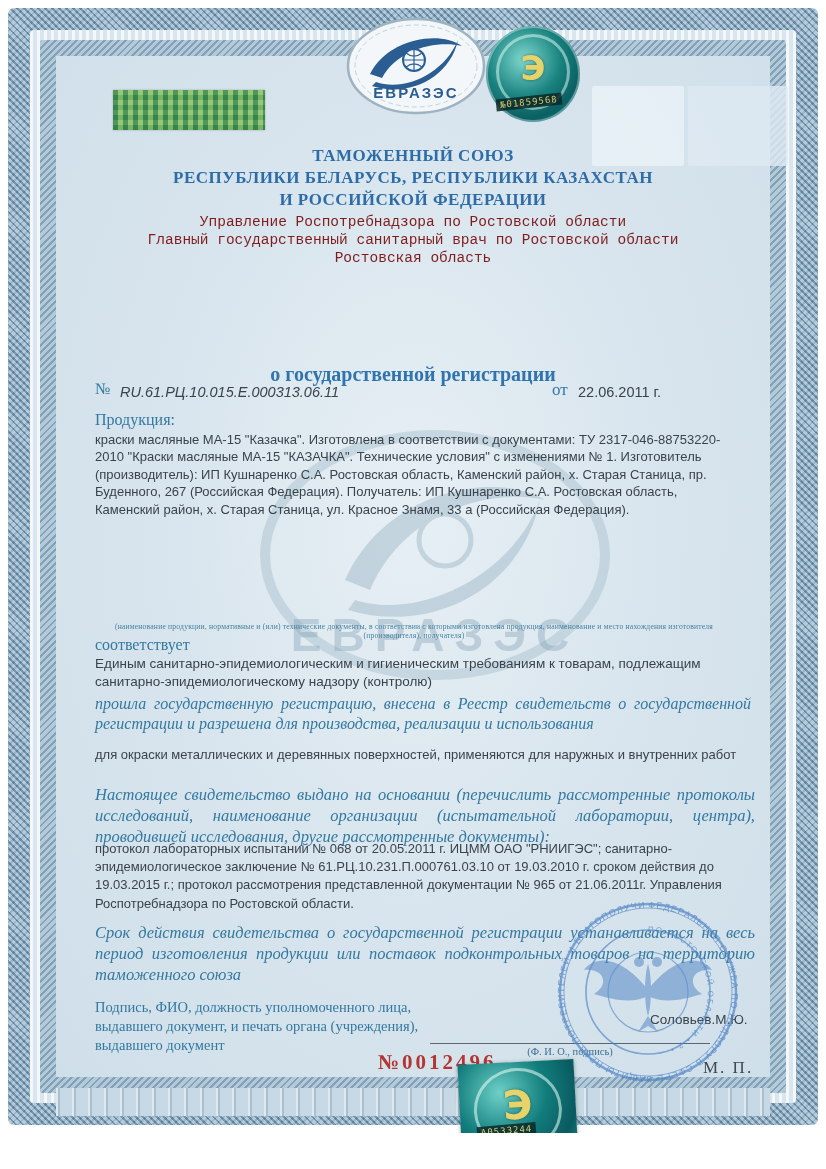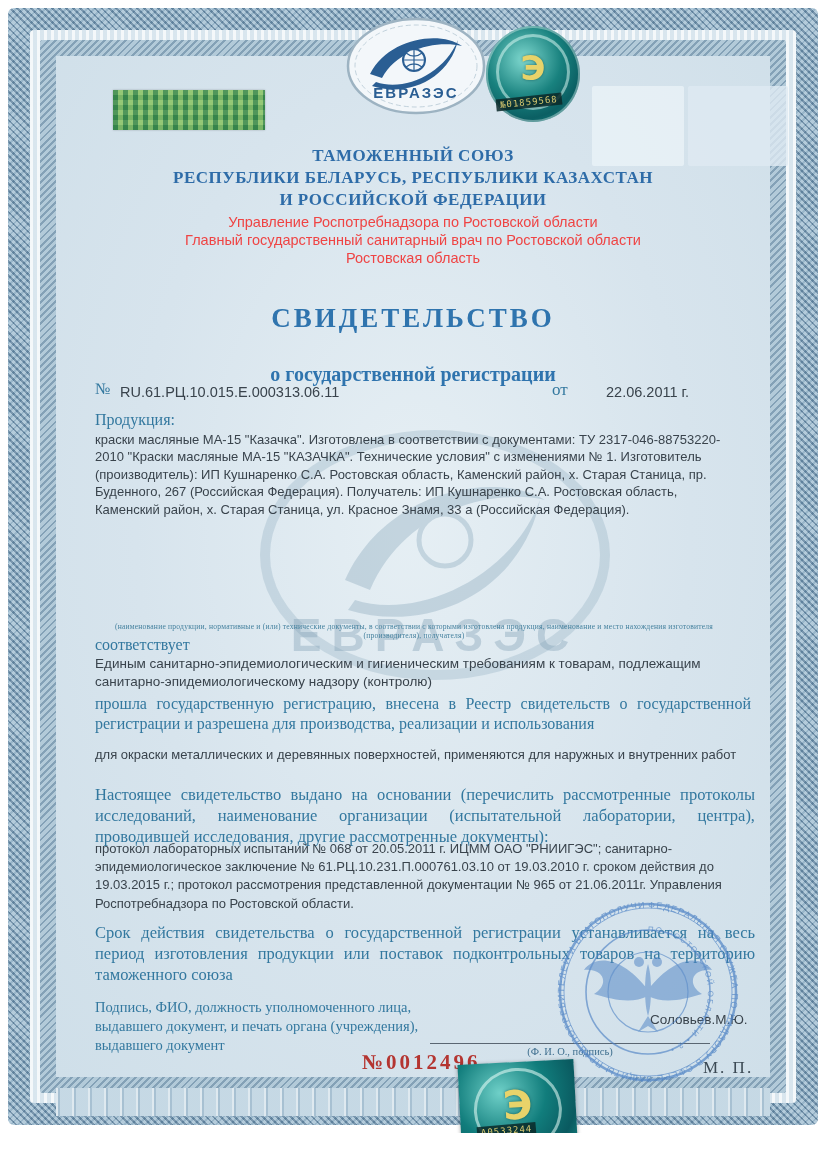--- a/index.html
+++ b/index.html
@@ -20,30 +20,30 @@
     background:
       repeating-linear-gradient(-45deg, rgba(86,120,148,.45) 0 2px, rgba(190,211,224,.45) 2px 5px),
       #a9c3d3;
     border-radius:3px;}
   .paper{position:absolute;left:56px;top:56px;right:56px;bottom:56px;
     background:radial-gradient(ellipse at 50% 45%, #e6eff4 0%, #d7e4ed 55%, #cfdfe9 100%);}
   
   .hdr-union{position:absolute;left:60px;right:60px;text-align:center;
     color:#2e6ca8;font-weight:bold;font-size:17px;letter-spacing:.5px;}
   .hdr-auth{position:absolute;left:60px;right:60px;text-align:center;
-    font-family:Liberation Sans, sans-serif;color:#ef4444;font-size:14.5px;}
+    font-family:Liberation Mono, monospace;color:#7f1d1d;font-size:14.5px;}
   .tiny-caption{position:absolute;text-align:center;color:#46829f;font-size:7.6px;letter-spacing:.2px;}
   .title{position:absolute;left:0;right:0;text-align:center;color:#2f74ae;font-weight:bold;
     font-size:27px;letter-spacing:3px;}
   .subtitle{position:absolute;left:0;right:0;text-align:center;color:#2f74ae;font-weight:bold;font-size:20px;margin-top:20px;}
   
   .teal-serif{font-family:"Liberation Serif",serif;color:#33789f;}
   .filled{font-family:"Liberation Sans",sans-serif;color:#39434c;}
   .abs{position:absolute;}
-  .just{text-align:justify;}
+  .just{text-align:justify;font-style:italic;}
   
   .logo-wrap{position:absolute;left:342px;top:16px;width:150px;height:100px;}
   .holo-top{position:absolute;left:486px;top:26px;width:94px;height:96px;border-radius:50%;
     background:radial-gradient(circle at 40% 35%, #7fd8cf 0%, #18817e 45%, #0b5f63 70%, #14938d 100%);
     box-shadow:0 0 0 2px rgba(255,255,255,.35) inset;}
   .holo-top .ring{position:absolute;left:10px;top:8px;right:10px;bottom:12px;border-radius:50%;
     border:3px solid rgba(230,255,250,.5);}
   .holo-glyph{position:absolute;left:0;right:0;top:22px;text-align:center;
     color:#e8d36a;font-weight:bold;font-size:34px;font-family:"DejaVu Sans",sans-serif;
     text-shadow:0 0 3px rgba(0,60,60,.6);}
@@ -115,27 +115,26 @@
     <div class="holo-num">№01859568</div>
   </div>
 
   <div class="hdr-union" style="top:146px;">ТАМОЖЕННЫЙ СОЮЗ</div>
   <div class="hdr-union" style="top:168px;">РЕСПУБЛИКИ БЕЛАРУСЬ, РЕСПУБЛИКИ КАЗАХСТАН</div>
   <div class="hdr-union" style="top:190px;">И РОССИЙСКОЙ ФЕДЕРАЦИИ</div>
   <div class="hdr-auth" style="top:214px;">Управление Роспотребнадзора по Ростовской области</div>
   <div class="hdr-auth" style="top:232px;">Главный государственный санитарный врач по Ростовской области</div>
   <div class="hdr-auth" style="top:250px;">Ростовская область</div>
 
-  <div class="title" style="top:303px;">СВИДЕТЕЛЬСТВО</div>
   <div class="subtitle" style="top:343px;">о государственной регистрации</div>
 
   <div class="abs teal-serif" style="left:95px;top:380px;font-size:16px;">№</div>
-  <div class="abs filled" style="left:120px;top:384px;font-size:14.5px;">RU.61.РЦ.10.015.Е.000313.06.11</div>
+  <div class="abs filled" style="left:120px;top:384px;font-size:14.5px;font-style:italic;">RU.61.РЦ.10.015.Е.000313.06.11</div>
   <div class="abs teal-serif" style="left:532px;top:380px;font-size:17px;margin-left:20px;">от</div>
-  <div class="abs filled" style="left:606px;top:384px;font-size:14.5px;">22.06.2011 г.</div>
+  <div class="abs filled" style="left:578px;top:384px;font-size:14.5px;">22.06.2011 г.</div>
 
   <div class="wm" style="left:250px;top:430px;width:370px;height:250px;">
     <svg width="370" height="250" viewBox="0 0 370 250">
       <ellipse cx="185" cy="125" rx="170" ry="120" fill="none" stroke="rgba(150,178,196,.35)" stroke-width="10"></ellipse>
       <g opacity="0.32">
         <path d="M95,150 C135,60 245,40 295,70 C245,58 155,78 120,160 Z" fill="#7d9eb4"></path>
         <path d="M105,170 C165,190 260,150 290,70 C272,160 180,205 98,180 Z" fill="#7d9eb4"></path>
         <circle cx="195" cy="110" r="26" fill="none" stroke="#7d9eb4" stroke-width="5"></circle>
       </g>
     </svg>
@@ -155,21 +154,21 @@
   <div class="abs teal-serif just" style="left:95px;top:784px;width:660px;font-size:16.5px;line-height:1.28;">Настоящее свидетельство выдано на основании (перечислить рассмотренные протоколы исследований, наименование организации (испытательной лаборатории, центра), проводившей исследования, другие рассмотренные документы):</div>
   <div class="abs filled" style="left:95px;top:840px;width:660px;font-size:13px;line-height:1.4;">протокол лабораторных испытаний № 068 от 20.05.2011 г. ИЦММ ОАО "РНИИГЭС"; санитарно-эпидемиологическое заключение № 61.РЦ.10.231.П.000761.03.10 от 19.03.2010 г. сроком действия до 19.03.2015 г.; протокол рассмотрения представленной документации № 965 от 21.06.2011г. Управления Роспотребнадзора по Ростовской области.</div>
 
   <div class="abs teal-serif just" style="left:95px;top:922px;width:660px;font-size:16.5px;line-height:1.28;">Срок действия свидетельства о государственной регистрации устанавливается на весь период изготовления продукции или поставок подконтрольных товаров на территорию таможенного союза</div>
 
   <div class="abs teal-serif" style="left:95px;top:998px;width:380px;font-size:14.5px;line-height:1.32;">Подпись, ФИО, должность уполномоченного лица, выдавшего документ, и печать органа (учреждения), выдавшего документ</div>
   <div class="abs filled" style="left:650px;top:1012px;font-size:13.5px;">Соловьев.М.Ю.</div>
   <div class="sig-line" style="left:430px;top:1043px;width:280px;"></div>
   <div class="abs teal-serif" style="left:430px;top:1046px;width:280px;text-align:center;font-size:10.5px;color:#3e6e8e;">(Ф. И. О., подпись)</div>
   <div class="mp" style="left:703px;top:1058px;">М. П.</div>
-  <div class="serial" style="left:362px;top:1050px;text-align:right;">№0012496</div>
+  <div class="serial" style="left:378px;top:1050px;text-align:right;">№0012496</div>
 
   <div class="stamp">
     <svg width="200" height="200" viewBox="0 0 200 200">
       <defs>
         <path id="rimO" d="M100,16 a84,84 0 1,1 -0.1,0"></path>
         <path id="rimI" d="M100,40 a60,60 0 1,1 -0.1,0"></path>
       </defs>
       <circle cx="100" cy="100" r="88" fill="none" stroke="#4d82c4" stroke-width="2.5" opacity=".8"></circle>
       <circle cx="100" cy="100" r="84" fill="none" stroke="#4d82c4" stroke-width="1" opacity=".7"></circle>
       <circle cx="100" cy="100" r="62" fill="none" stroke="#4d82c4" stroke-width="1.6" opacity=".75"></circle>

